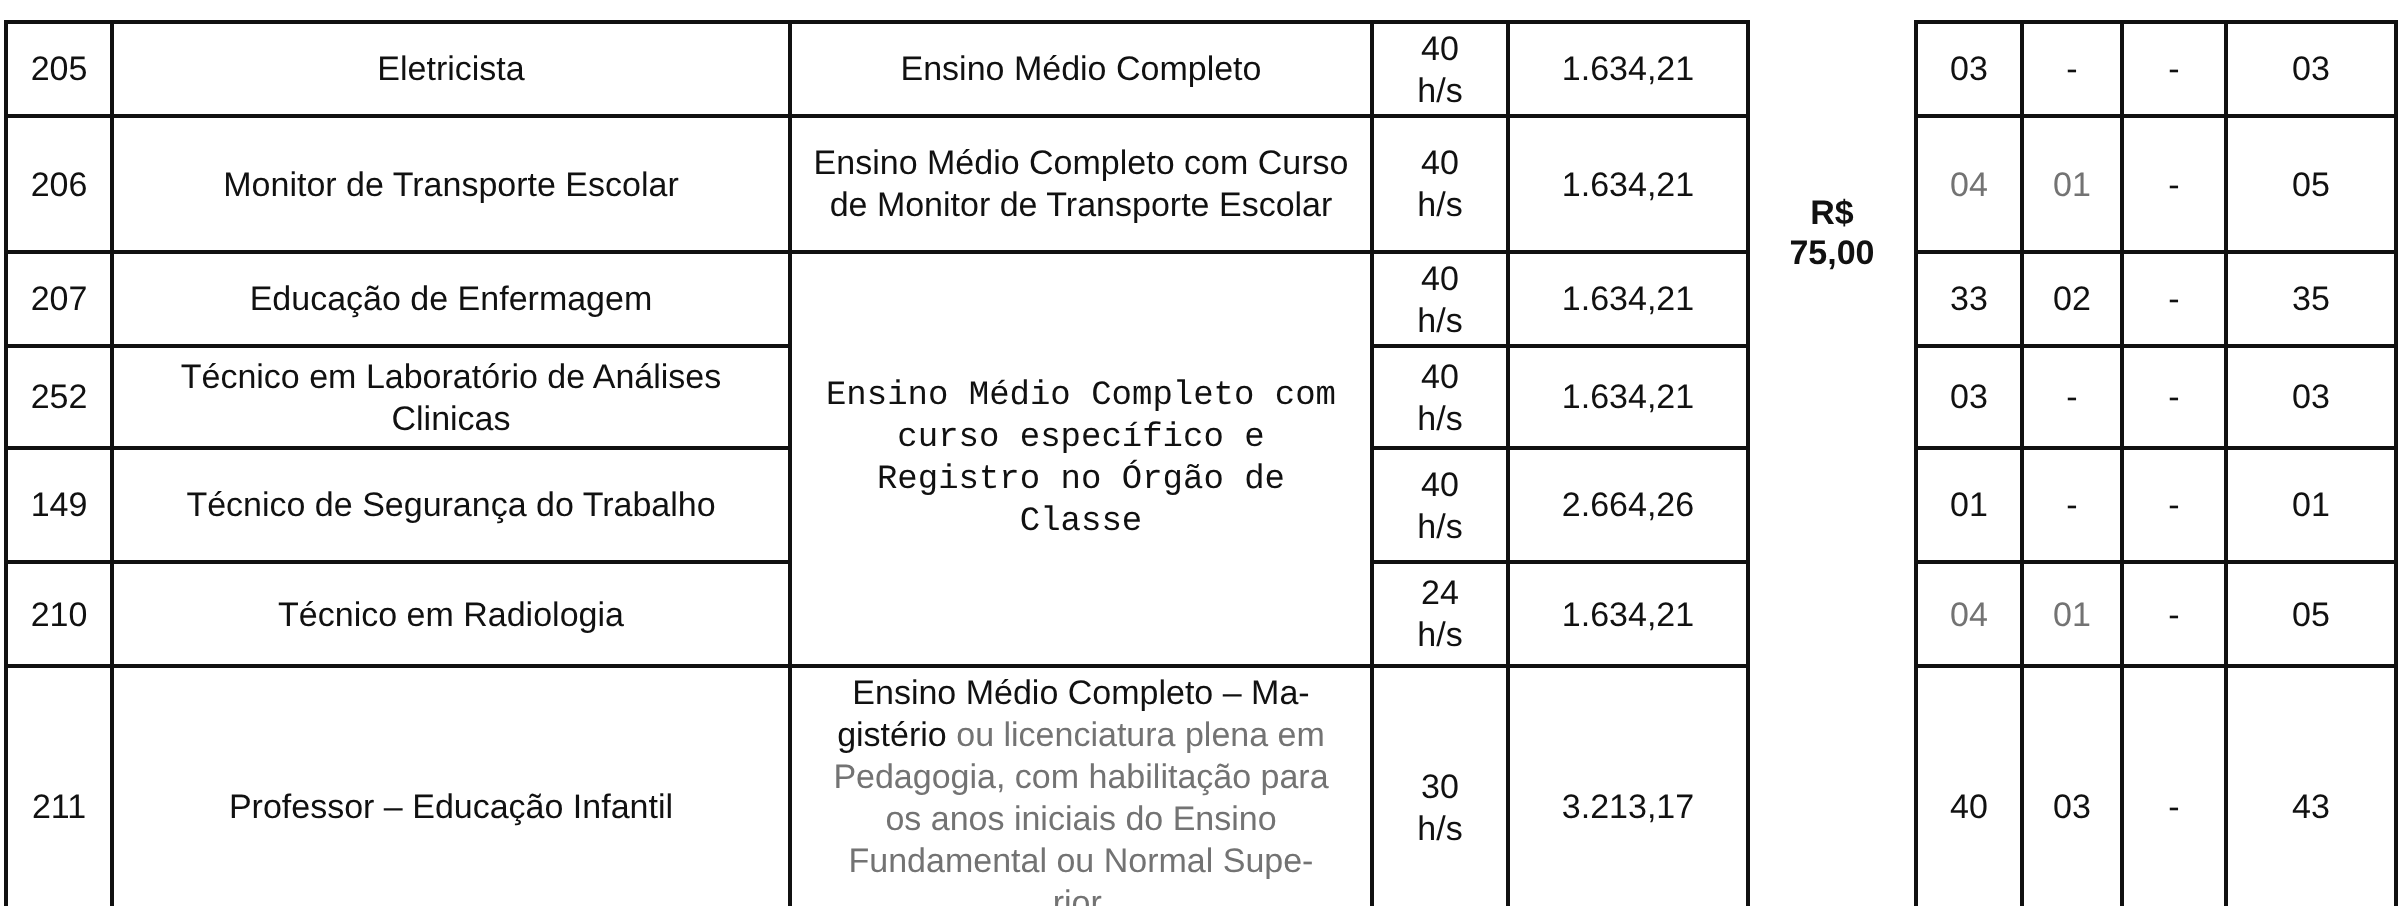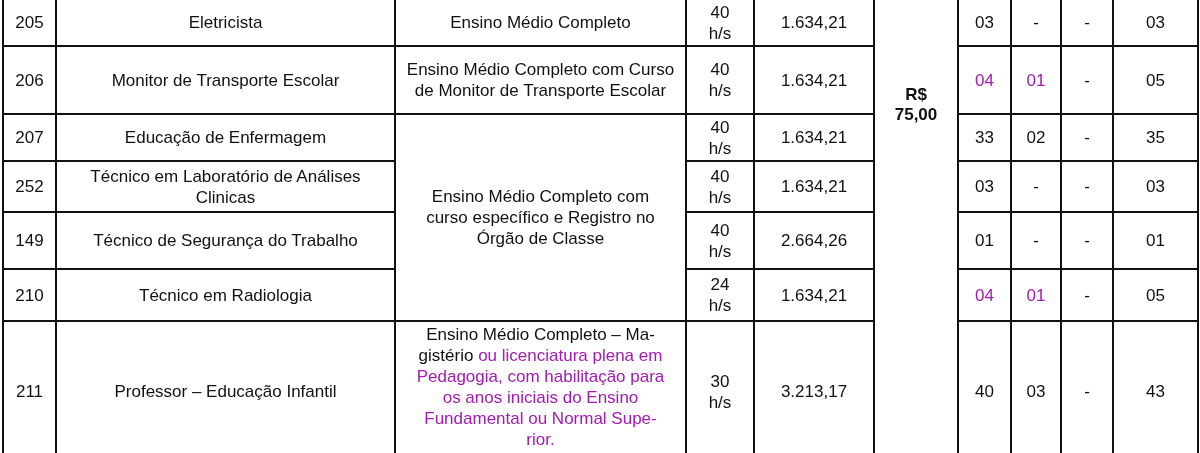--- a/index.html
+++ b/index.html
@@ -11,21 +11,21 @@
     width: 1200px;
     height: 453px;
     overflow: hidden;
     position: relative;
     font-family: "Liberation Sans", sans-serif;
     color: #111111;
   }
   .page {
     position: absolute;
     left: 0;
-    top: 0;
+    top: 12px;
     width: 1200px;
     height: 320px;
   }
   table.grid {
     position: absolute;
     left: 2px;
     top: -2px;
     border-collapse: collapse;
     table-layout: fixed;
     font-size: 17px;
@@ -39,21 +39,21 @@
     overflow: hidden;
   }
   table.grid td.fee {
     font-weight: bold;
     border-top: none;
     border-bottom: none;
   }
   table.grid tr.last td {
     border-bottom: none;
   }
-  .red { color: #a21caf; }
+  .red { color: #737373; }
   .hours { line-height: 21px; }
 </style>
 </head>
 <body>
 
 <div class="page">
 <table class="grid">
   <colgroup>
     <col style="width:53px">
     <col style="width:339px">
@@ -89,21 +89,21 @@
       <td>1.634,21</td>
       <td class="red">04</td>
       <td class="red">01</td>
       <td>-</td>
       <td>05</td>
     </tr>
 
     <tr style="height:47px">
       <td>207</td>
       <td>Educação de Enfermagem</td>
-      <td rowspan="4" style="padding:16px 16px;">Ensino Médio Completo com curso específico e Registro no Órgão de Classe</td>
+      <td rowspan="4" style="padding:16px 16px;font-family:Liberation Mono, monospace;">Ensino Médio Completo com curso específico e Registro no Órgão de Classe</td>
       <td class="hours"><span>40</span><br><span>h/s</span></td>
       <td>1.634,21</td>
       <td>33</td>
       <td>02</td>
       <td>-</td>
       <td>35</td>
     </tr>
 
     <tr style="height:51px">
       <td>252</td>

